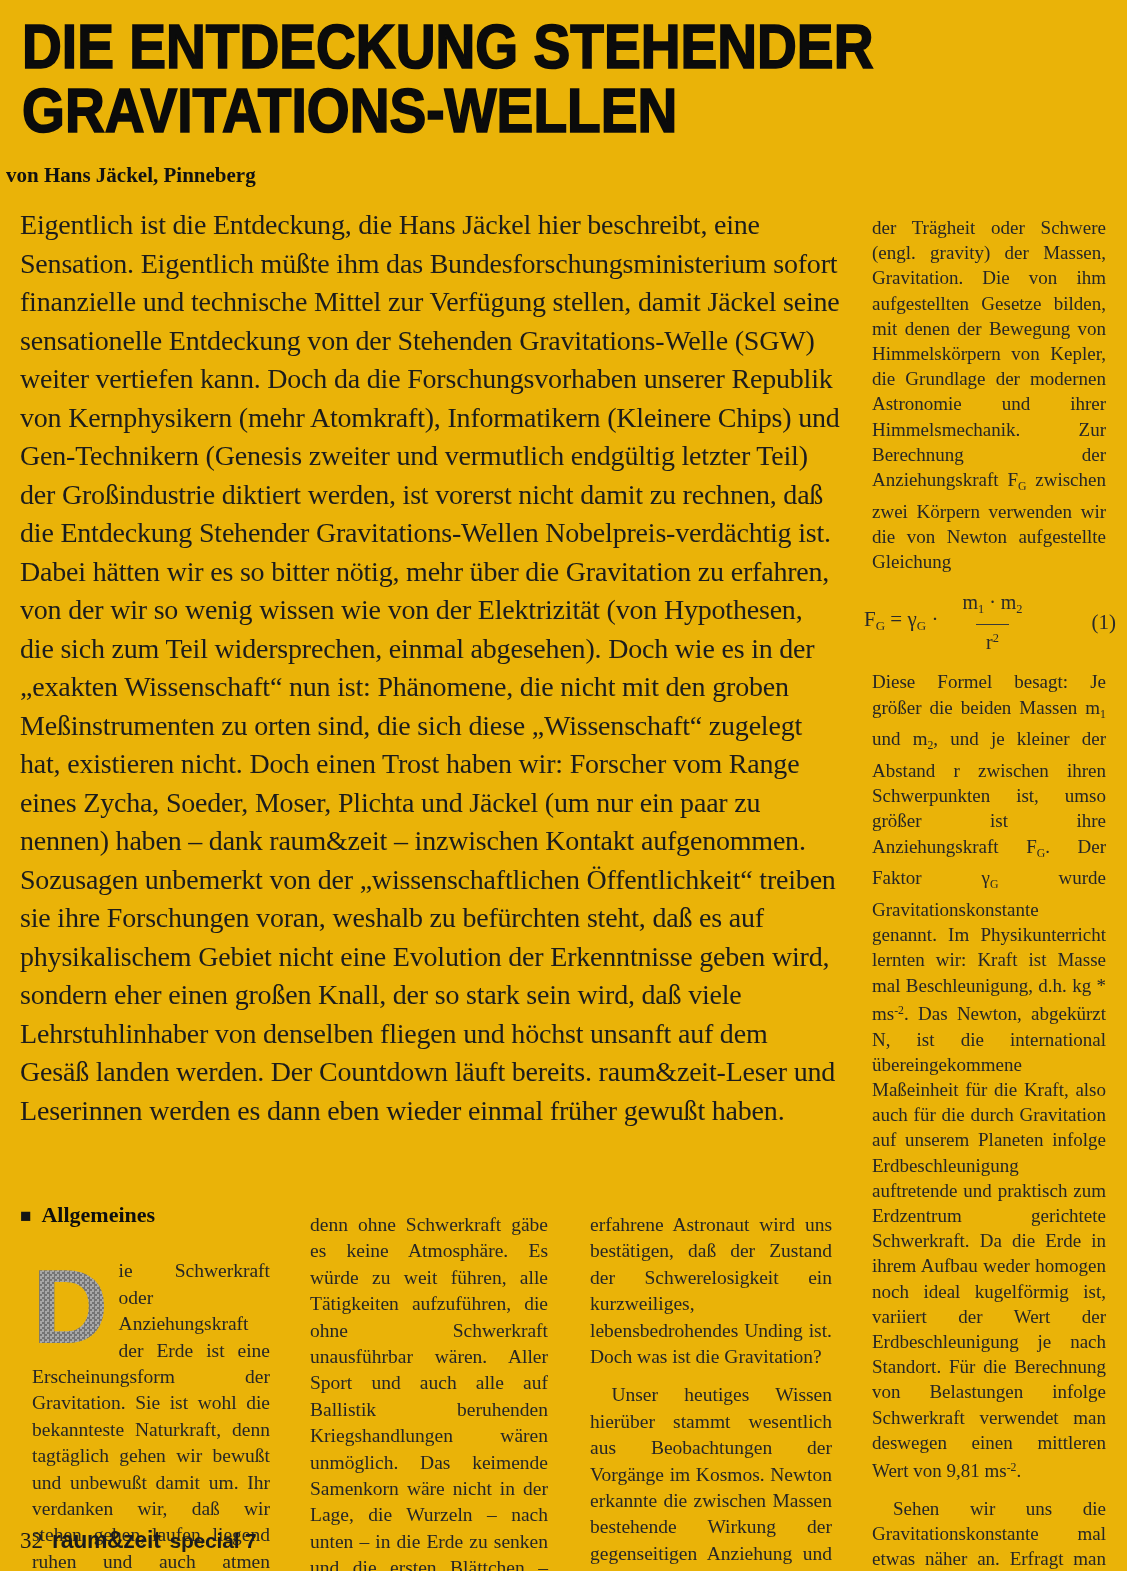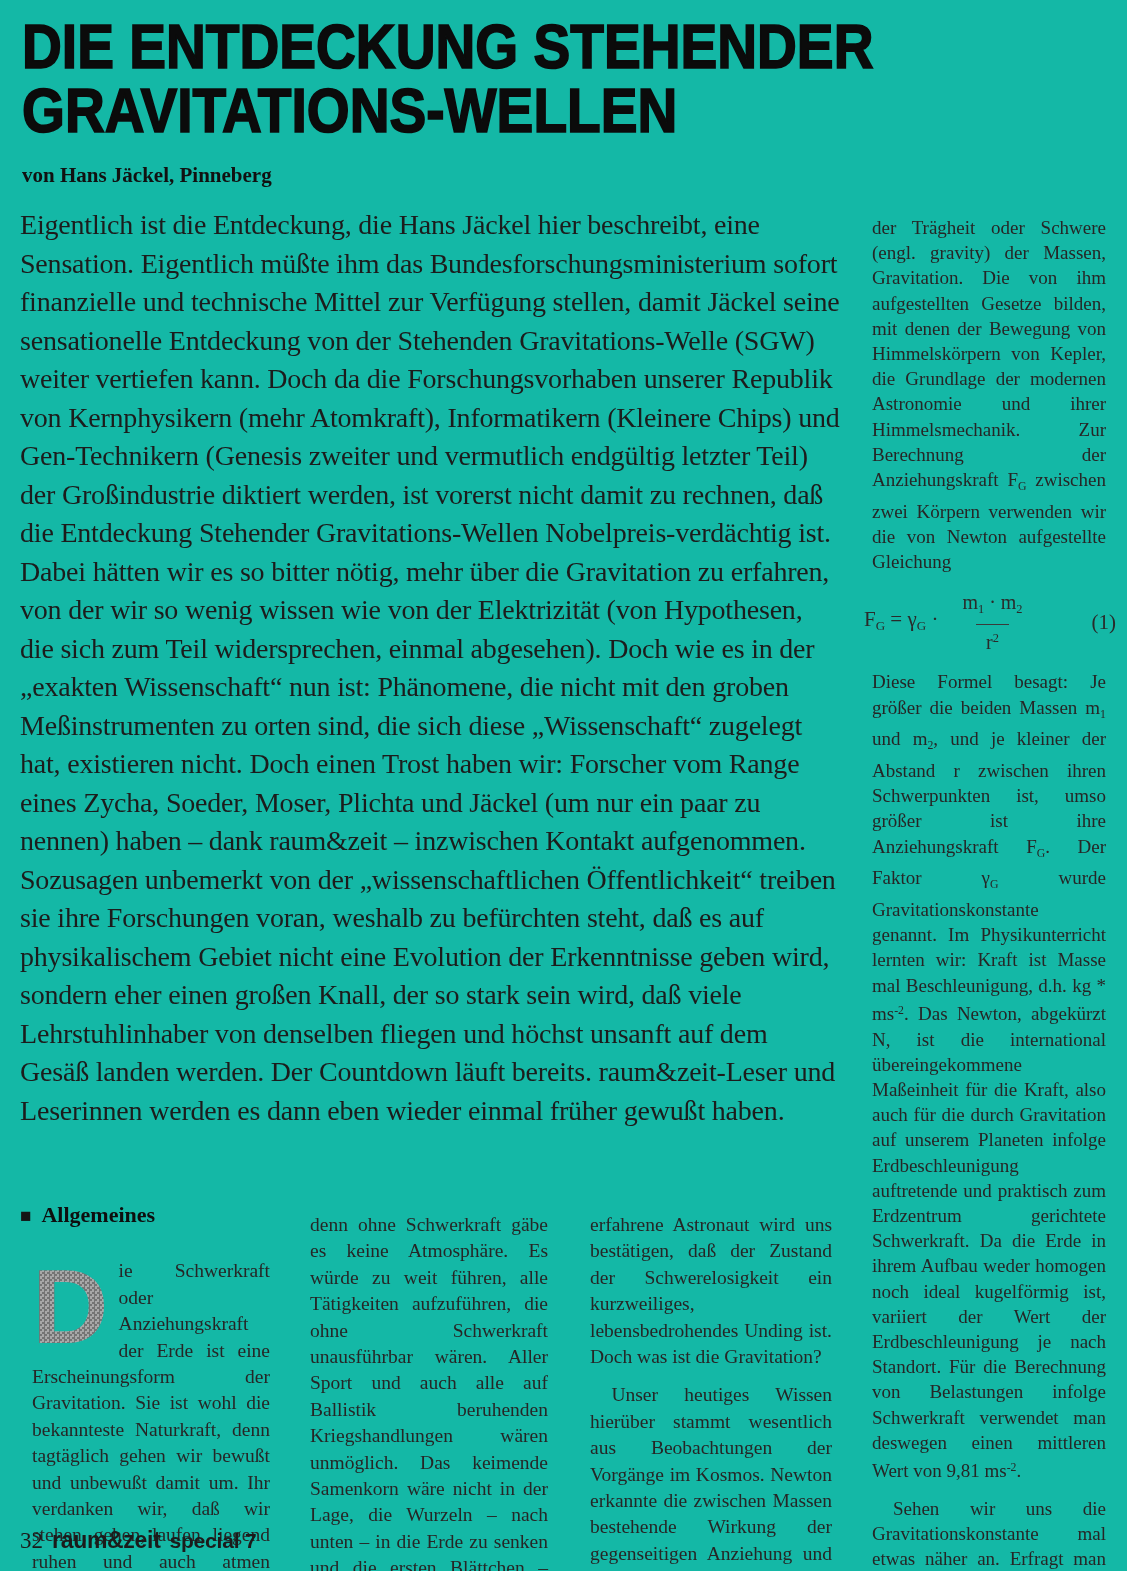--- a/index.html
+++ b/index.html
@@ -1,30 +1,30 @@
 <!DOCTYPE html>
 <html lang="de"><head>
 <meta charset="utf-8">
 <style>
   html,body{margin:0;padding:0;background:#e8e8e6;}
   #paper{
     position:relative;width:1127px;height:1571px;margin:0 auto;
-    background:#14b8a6;overflow:hidden;
+    background:#eab308;overflow:hidden;
     font-family:"Liberation Serif",serif;color:#1f1f1f;
   }
   
   .title{
     position:absolute;left:22px;top:14px;
     font-family:"Liberation Sans",sans-serif;font-weight:bold;
     font-size:63px;line-height:64px;color:#0b0b0b;
     -webkit-text-stroke:1.7px #0b0b0b;letter-spacing:0;
     transform:scaleX(0.875);transform-origin:left top;white-space:nowrap;
   }
   .byline{
-    position:absolute;left:22px;top:163px;
+    position:absolute;left:6px;top:163px;
     font-family:"Liberation Serif",serif;font-weight:bold;font-size:21px;color:#111;
   }
   
   .intro{
     position:absolute;left:20px;top:206px;width:820px;
     font-size:28px;line-height:38.5px;letter-spacing:-0.2px;color:#1c1c1c;
     text-align:left;
   }
   
   .sidebar{

